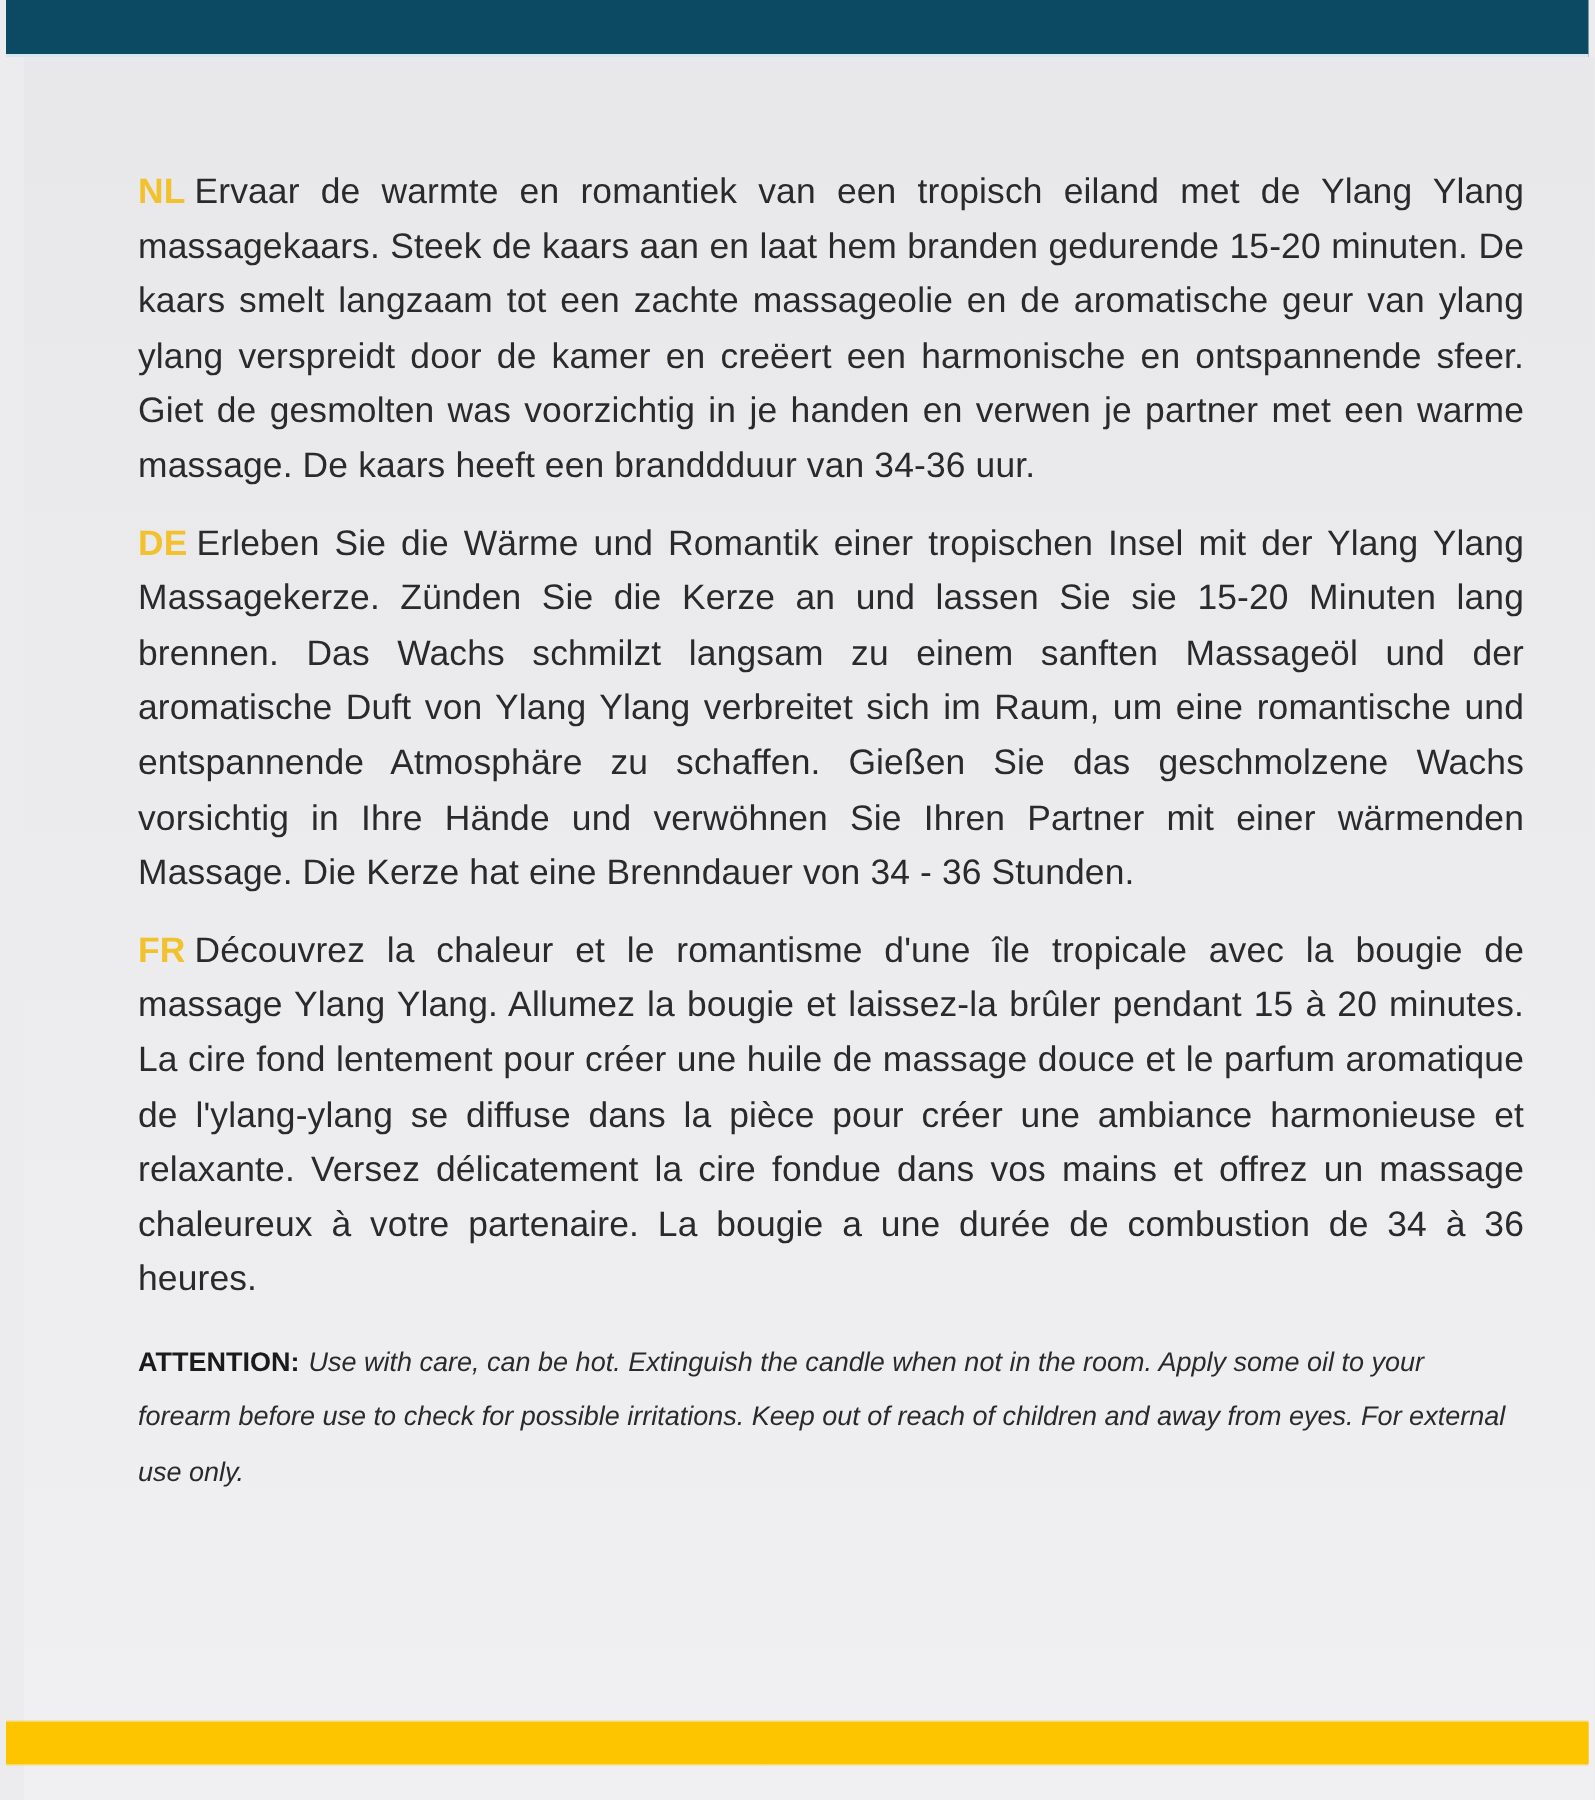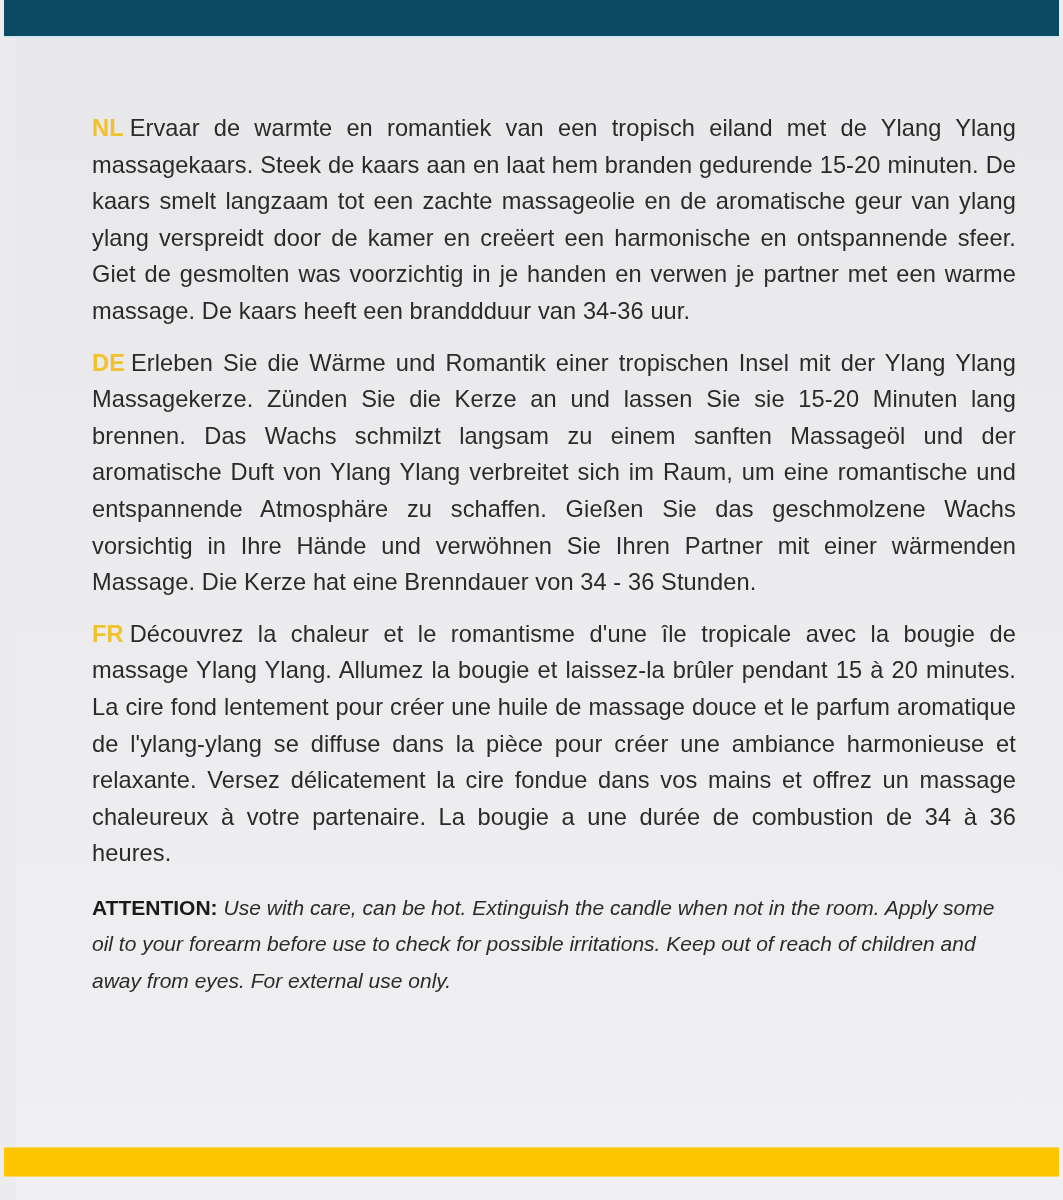--- a/index.html
+++ b/index.html
@@ -24,21 +24,21 @@
     }
     .para {
       font-size: 23.6px; line-height: 36.6px;
       text-align: justify; margin: 0 0 15px 0;
       letter-spacing: 0.1px;
     }
     .lang {
       color: #f2c12e; font-weight: bold; margin-right: 6px;
     }
     .attention {
-      font-size: 21px; line-height: 36.6px; margin-top: 18px;
+      font-size: 18px; line-height: 36.6px; margin-top: 18px;
     }
     .attention .label { font-weight: bold; font-style: normal; color: #1a1a1a; margin-right: 6px; }
     .attention .text { font-style: italic; color: #2a2a2a; }
     .bottom-band {
       position: absolute; left: 4px; top: 1148px; width: 1055px; height: 28px;
       background: #fdc400;
       box-shadow: 0 -1px 0 #f6d96a, 0 1px 0 #f6d96a;
     }
   </style>
 </head>

